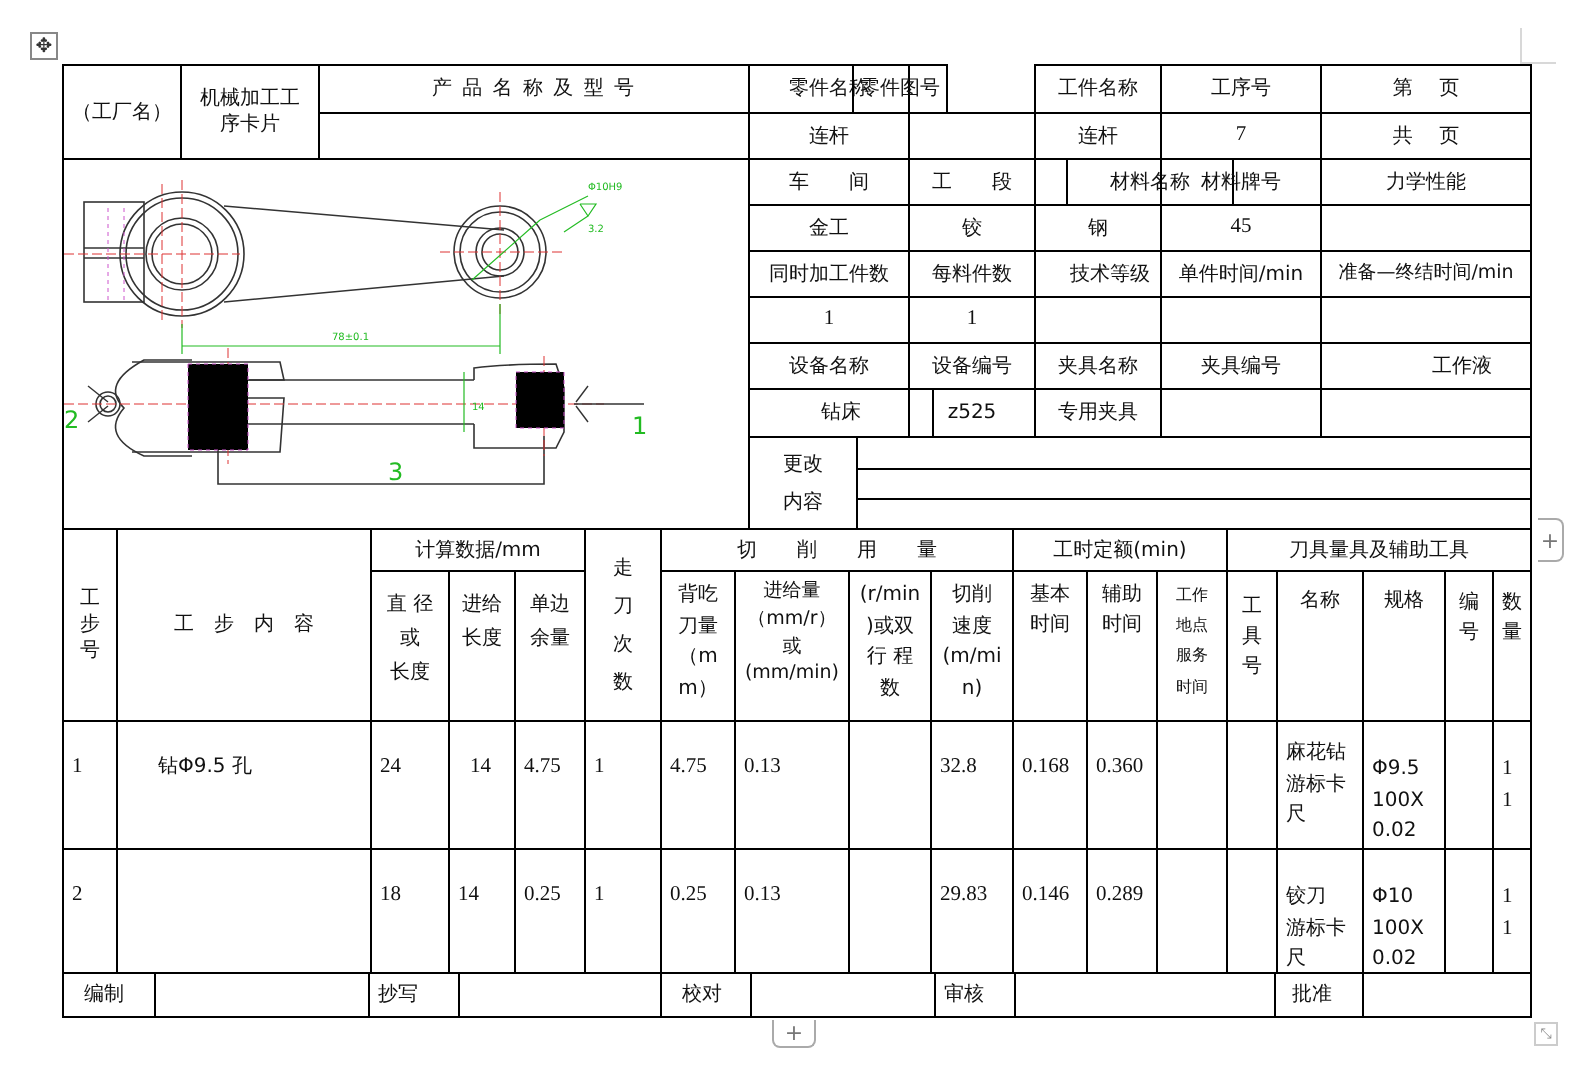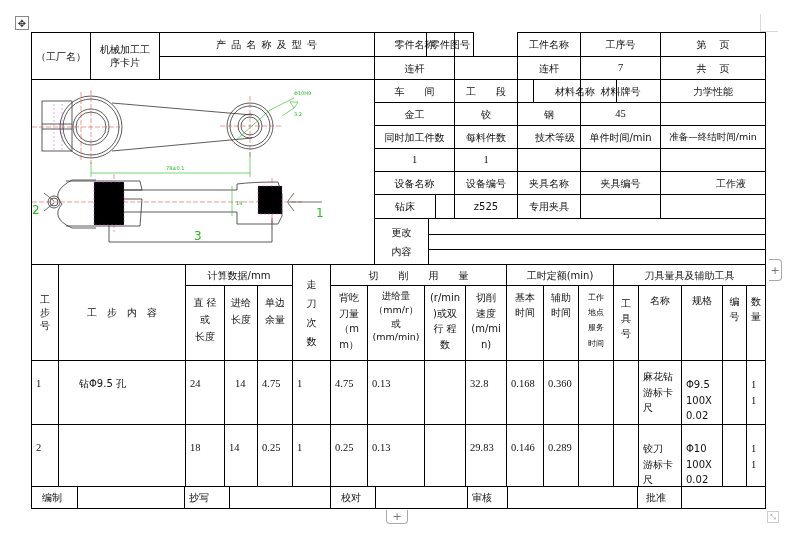--- a/index.html
+++ b/index.html
@@ -147,21 +147,21 @@
   <div class="cell" style="left:517px; top:148px; width:64px; height:24px;"></div>
   <div class="cell" style="left:580px; top:148px; width:81px; height:24px;"></div>
   <div class="cell" style="left:660px; top:148px; width:106px; height:24px;"></div>
 
   <div class="cell" style="left:374px; top:171px; width:81px; height:24px;">设备名称</div>
   <div class="cell" style="left:454px; top:171px; width:64px; height:24px;">设备编号</div>
   <div class="cell" style="left:517px; top:171px; width:64px; height:24px;">夹具名称</div>
   <div class="cell" style="left:580px; top:171px; width:81px; height:24px;">夹具编号</div>
   <div class="cell" style="left:660px; top:171px; width:106px; height:24px;padding-left:36px;">工作液</div>
 
-  <div class="cell" style="left:374px; top:194px; width:62px; height:25px;">钻床</div>
+  <div class="cell" style="left:374px; top:194px; width:93px; height:25px;">钻床</div>
   <div class="cell" style="left:454px; top:194px; width:64px; height:25px;">z525</div>
   <div class="cell" style="left:517px; top:194px; width:64px; height:25px;">专用夹具</div>
   <div class="cell" style="left:580px; top:194px; width:81px; height:25px;"></div>
   <div class="cell" style="left:660px; top:194px; width:106px; height:25px;"></div>
 
   <div class="cell" style="left:374px; top:218px; width:55px; height:47px; flex-direction:column;">
     <span style="margin-bottom:6px;">更改</span>
     <span>内容</span>
   </div>
   <div class="cell" style="left:428px; top:218px; width:338px; height:17px;"></div>

